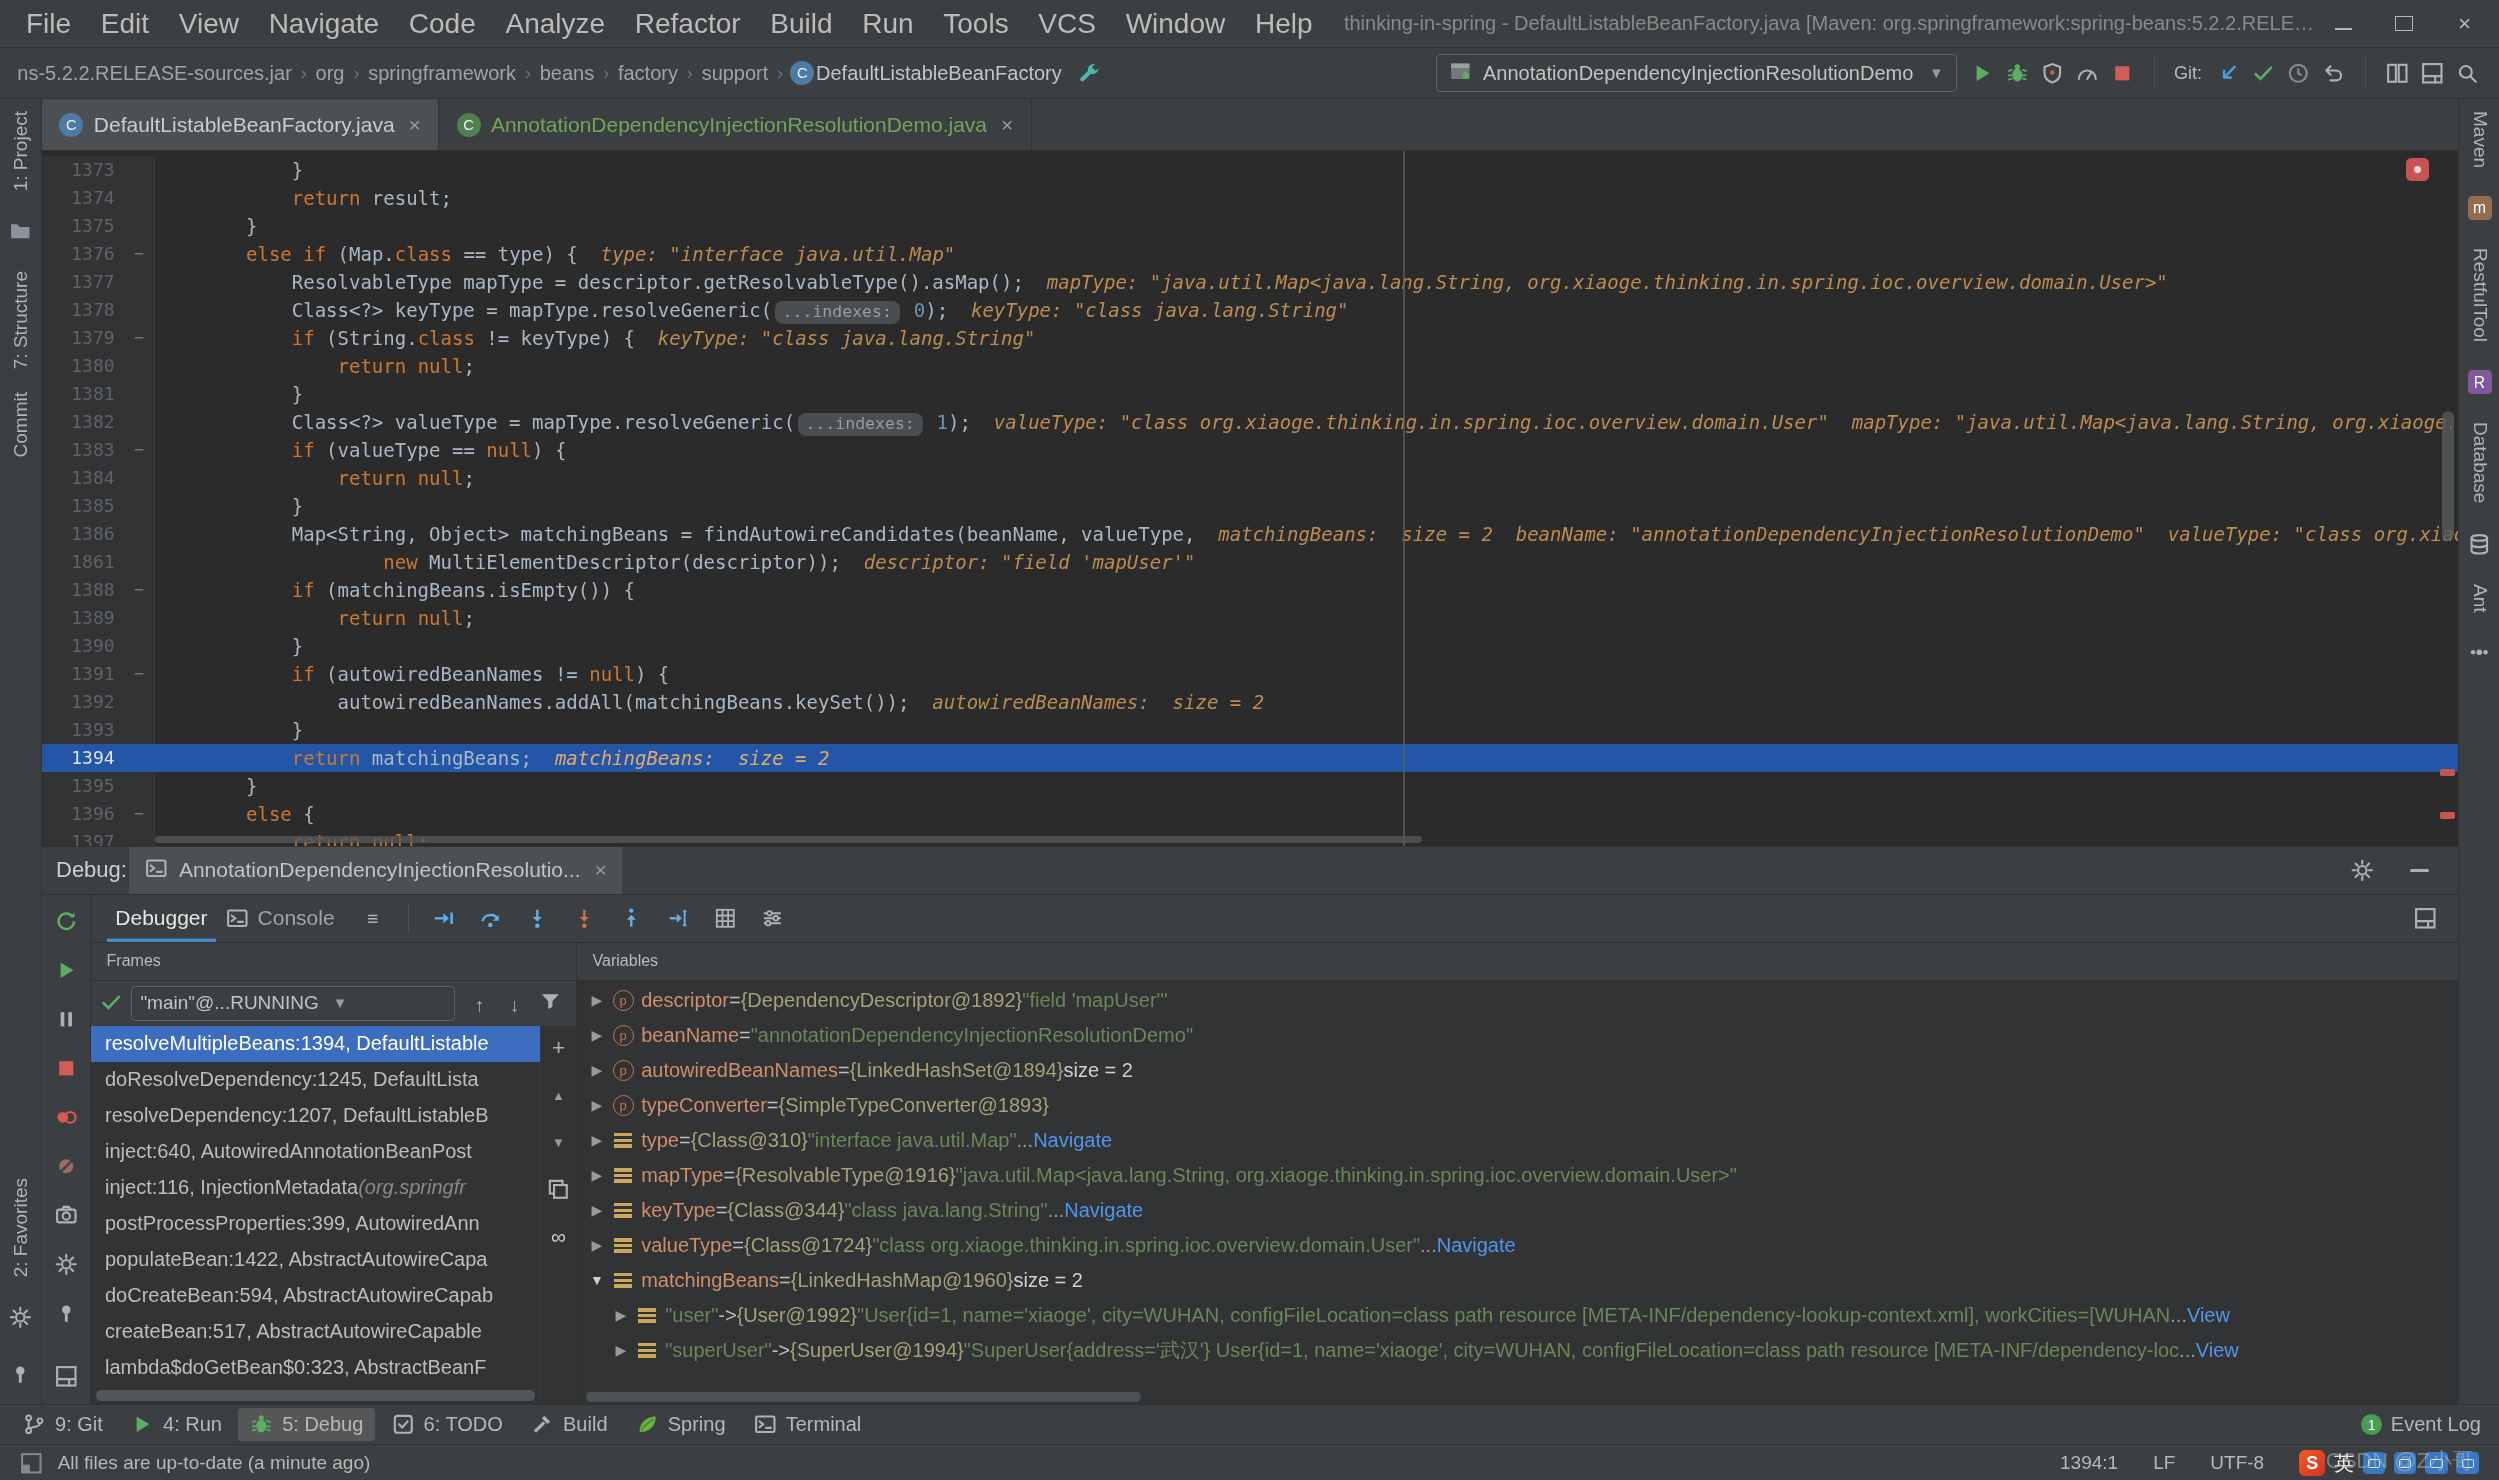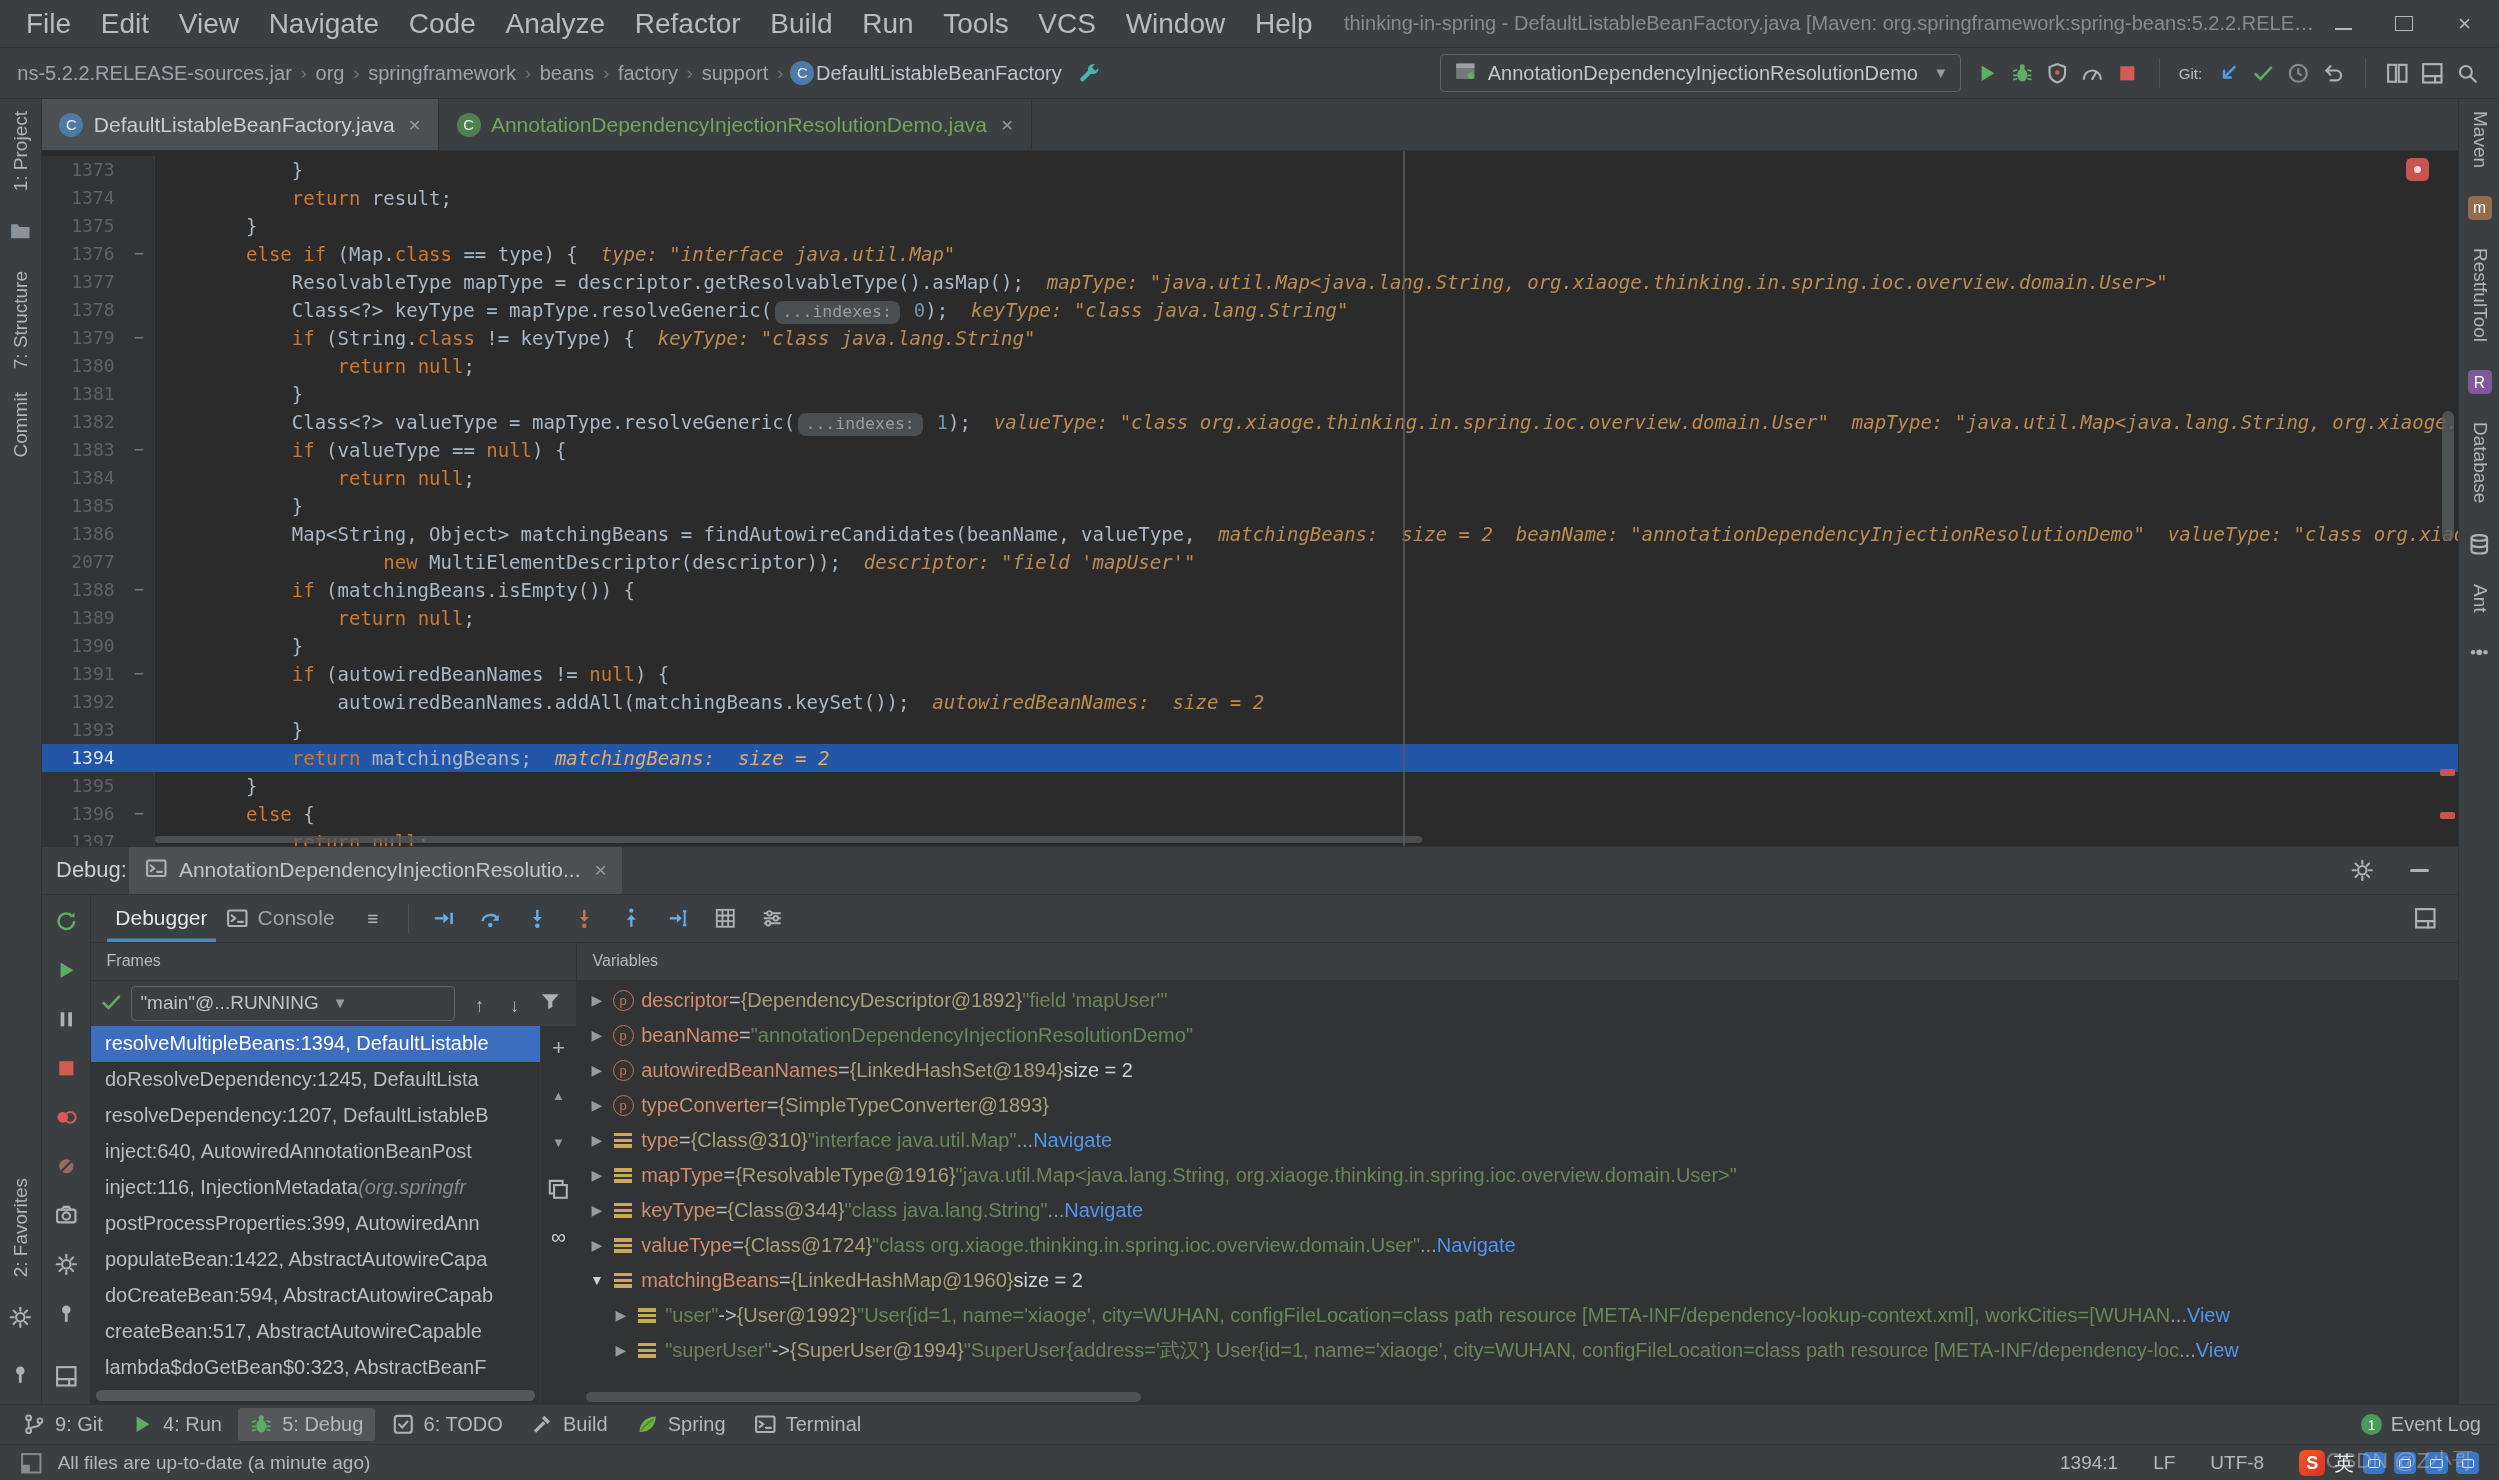--- a/index.html
+++ b/index.html
@@ -25,21 +25,21 @@
 .crumbs{display:flex;align-items:center;font-size:20px;color:#9da5ab;overflow:hidden}
 .crumb{padding:1.7px 1.7px}
 .crumb-sep{color:#6e7478;padding:0 7px;font-size:19px}
 .crumb-class{color:#bdc6cd}
 .spacer{flex:1}
 .runbox{display:flex;align-items:center;gap:10.4px;border:0.9px solid #646464;border-radius:4.3px;
   height:38px;padding:0 12px;font-size:20px;color:#c3c3c3}
 .chev{font-size:14.8px;color:#9a9a9a;padding-left:5.2px}
 .ibtn{display:inline-flex;align-items:center;justify-content:center;width:35px;height:35px;border-radius:3.5px}
 .tsep{width:0.9px;height:29.5px;background:#515151;margin:0 5.2px}
-.gitlbl{font-size:15px;color:#bbbbbb;margin-left:5.2px}
+.gitlbl{font-size:18px;color:#bbbbbb;margin-left:5.2px}
 
 
 .icn{display:inline-flex;align-items:center;justify-content:center;width:24px;height:24px;
   font-size:19px;color:#afb1b3;line-height:1}
 .icn svg{width:22.6px;height:22.6px}
 .cicon{width:24px;height:24px;border-radius:50%;display:inline-flex;align-items:center;justify-content:center;
   font-size:14.8px;color:#e8f1f8;flex:0 0 24px}
 .cicon-blue{background:#4e7ba3}
 .cicon-green{background:#508050}
 
@@ -382,21 +382,21 @@
             <div class="codeline"><span class="gut">1377</span><span class="fold"></span><span class="code"><span class="seg-p">            ResolvableType mapType = descriptor.getResolvableType().asMap();</span><span class="seg-h">  mapType: "java.util.Map&lt;java.lang.String, org.xiaoge.thinking.in.spring.ioc.overview.domain.User&gt;"</span></span></div>
             <div class="codeline"><span class="gut">1378</span><span class="fold"></span><span class="code"><span class="seg-p">            Class&lt;?&gt; keyType = mapType.resolveGeneric(</span><span class="seg-chip">...indexes:</span><span class="seg-p"> </span><span class="seg-num">0</span><span class="seg-p">);</span><span class="seg-h">  keyType: "class java.lang.String"</span></span></div>
             <div class="codeline"><span class="gut">1379</span><span class="fold">−</span><span class="code"><span class="seg-p">            </span><span class="seg-k">if</span><span class="seg-p"> (String.</span><span class="seg-k">class</span><span class="seg-p"> != keyType) {</span><span class="seg-h">  keyType: "class java.lang.String"</span></span></div>
             <div class="codeline"><span class="gut">1380</span><span class="fold"></span><span class="code"><span class="seg-p">                </span><span class="seg-k">return</span><span class="seg-p"> </span><span class="seg-k">null</span><span class="seg-p">;</span></span></div>
             <div class="codeline"><span class="gut">1381</span><span class="fold"></span><span class="code"><span class="seg-p">            }</span></span></div>
             <div class="codeline"><span class="gut">1382</span><span class="fold"></span><span class="code"><span class="seg-p">            Class&lt;?&gt; valueType = mapType.resolveGeneric(</span><span class="seg-chip">...indexes:</span><span class="seg-p"> </span><span class="seg-num">1</span><span class="seg-p">);</span><span class="seg-h">  valueType: "class org.xiaoge.thinking.in.spring.ioc.overview.domain.User"  mapType: "java.util.Map&lt;java.lang.String, org.xiaoge.thinking.in.spring.ioc.o</span></span></div>
             <div class="codeline"><span class="gut">1383</span><span class="fold">−</span><span class="code"><span class="seg-p">            </span><span class="seg-k">if</span><span class="seg-p"> (valueType == </span><span class="seg-k">null</span><span class="seg-p">) {</span></span></div>
             <div class="codeline"><span class="gut">1384</span><span class="fold"></span><span class="code"><span class="seg-p">                </span><span class="seg-k">return</span><span class="seg-p"> </span><span class="seg-k">null</span><span class="seg-p">;</span></span></div>
             <div class="codeline"><span class="gut">1385</span><span class="fold"></span><span class="code"><span class="seg-p">            }</span></span></div>
             <div class="codeline"><span class="gut">1386</span><span class="fold"></span><span class="code"><span class="seg-p">            Map&lt;String, Object&gt; matchingBeans = findAutowireCandidates(beanName, valueType,</span><span class="seg-h">  matchingBeans:  size = 2  beanName: "annotationDependencyInjectionResolutionDemo"  valueType: "class org.xiaoge.thinking.in.sprin</span></span></div>
-            <div class="codeline"><span class="gut">2077</span><span class="fold"></span><span class="code"><span class="seg-p">                    </span><span class="seg-k">new</span><span class="seg-p"> MultiElementDescriptor(descriptor));</span><span class="seg-h">  descriptor: "field 'mapUser'"</span></span></div>
+            <div class="codeline"><span class="gut">1861</span><span class="fold"></span><span class="code"><span class="seg-p">                    </span><span class="seg-k">new</span><span class="seg-p"> MultiElementDescriptor(descriptor));</span><span class="seg-h">  descriptor: "field 'mapUser'"</span></span></div>
             <div class="codeline"><span class="gut">1388</span><span class="fold">−</span><span class="code"><span class="seg-p">            </span><span class="seg-k">if</span><span class="seg-p"> (matchingBeans.isEmpty()) {</span></span></div>
             <div class="codeline"><span class="gut">1389</span><span class="fold"></span><span class="code"><span class="seg-p">                </span><span class="seg-k">return</span><span class="seg-p"> </span><span class="seg-k">null</span><span class="seg-p">;</span></span></div>
             <div class="codeline"><span class="gut">1390</span><span class="fold"></span><span class="code"><span class="seg-p">            }</span></span></div>
             <div class="codeline"><span class="gut">1391</span><span class="fold">−</span><span class="code"><span class="seg-p">            </span><span class="seg-k">if</span><span class="seg-p"> (autowiredBeanNames != </span><span class="seg-k">null</span><span class="seg-p">) {</span></span></div>
             <div class="codeline"><span class="gut">1392</span><span class="fold"></span><span class="code"><span class="seg-p">                autowiredBeanNames.addAll(matchingBeans.keySet());</span><span class="seg-h">  autowiredBeanNames:  size = 2</span></span></div>
             <div class="codeline"><span class="gut">1393</span><span class="fold"></span><span class="code"><span class="seg-p">            }</span></span></div>
             <div class="codeline current"><span class="gut">1394</span><span class="fold"></span><span class="code"><span class="seg-p">            </span><span class="seg-k">return</span><span class="seg-p"> matchingBeans;</span><span class="seg-h">  matchingBeans:  size = 2</span></span></div>
             <div class="codeline"><span class="gut">1395</span><span class="fold"></span><span class="code"><span class="seg-p">        }</span></span></div>
             <div class="codeline"><span class="gut">1396</span><span class="fold">−</span><span class="code"><span class="seg-p">        </span><span class="seg-k">else</span><span class="seg-p"> {</span></span></div>
             <div class="codeline"><span class="gut">1397</span><span class="fold"></span><span class="code"><span class="seg-p">            </span><span class="seg-k">return</span><span class="seg-p"> </span><span class="seg-k">null</span><span class="seg-p">;</span></span></div>

